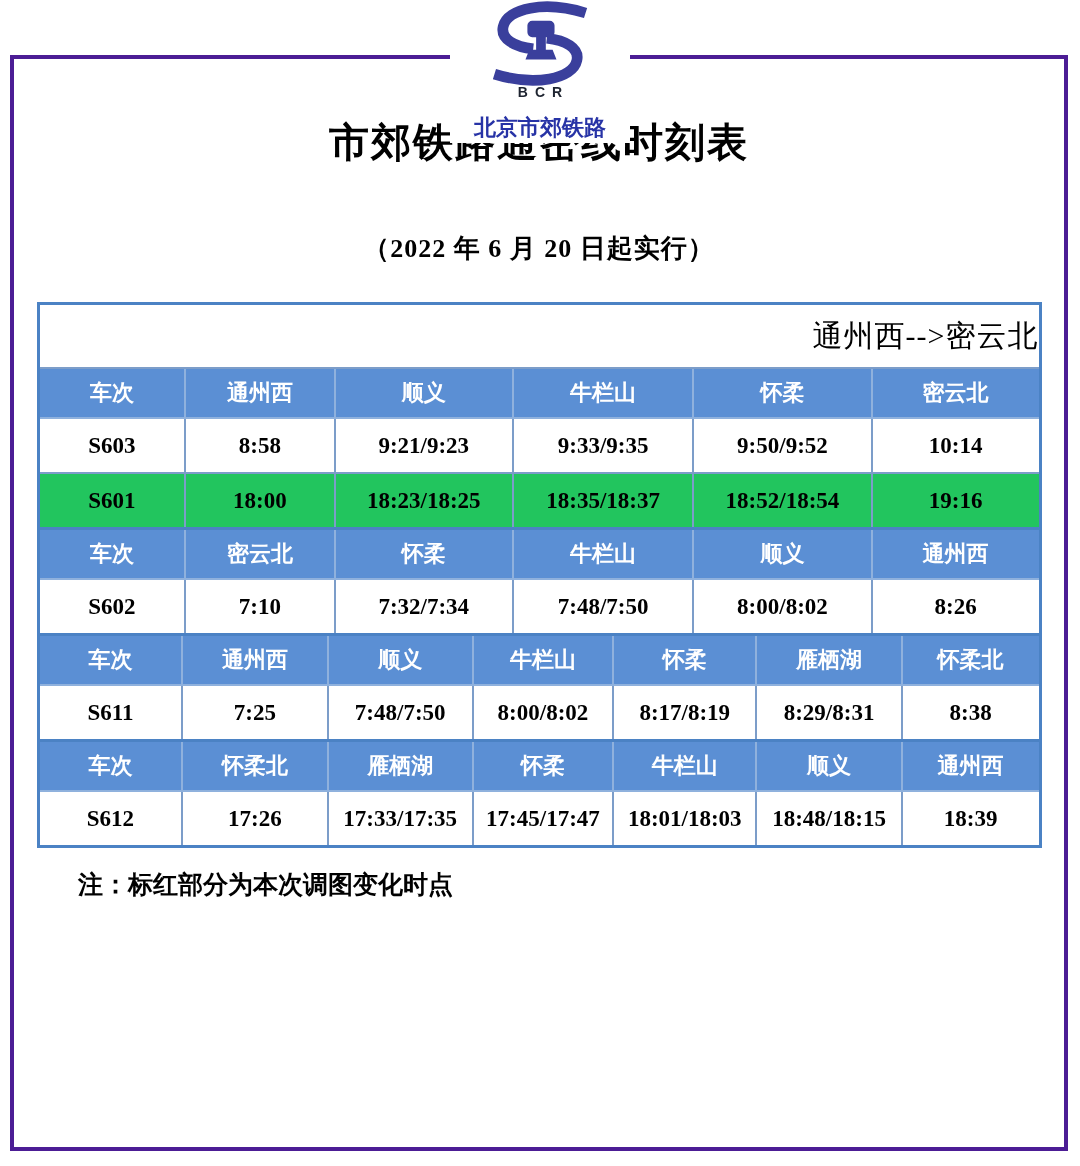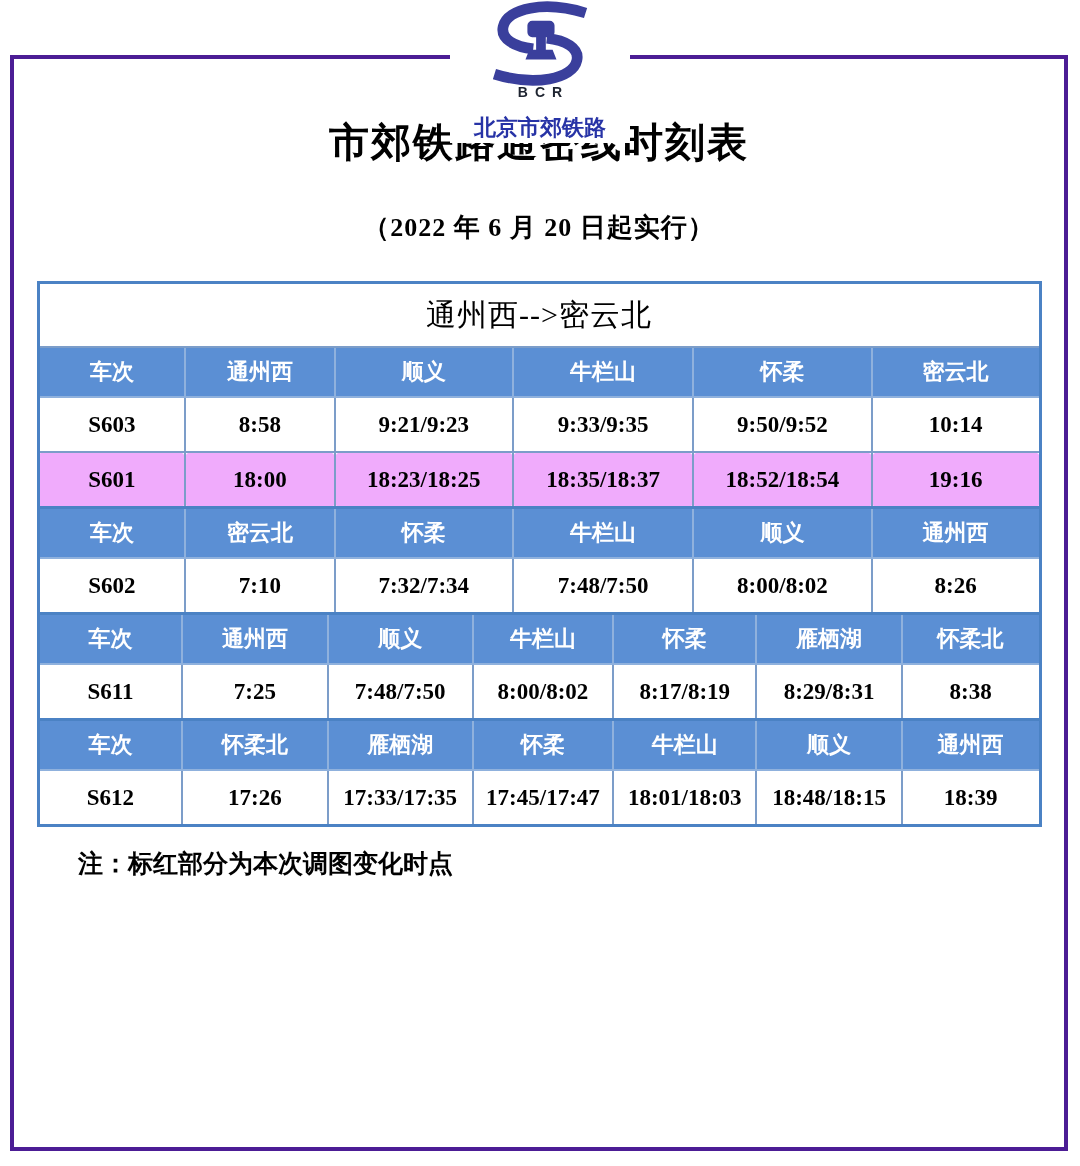--- a/index.html
+++ b/index.html
@@ -24,42 +24,43 @@
   }
   .logo-name {
     font-family:"Liberation Sans", sans-serif; font-weight:bold;
     font-size:22px; color:#2733a6; margin-top:13px; white-space:nowrap;
   }
   .poster-title {
     margin-top:56px; text-align:center; font-size:40px; font-weight:bold;
     color:#000; letter-spacing:2px;
   }
   .effective-date {
-    margin-top:40px; text-align:center; font-size:26px; font-weight:bold;
+    margin-top:61px; text-align:center; font-size:26px; font-weight:bold;
     color:#000; letter-spacing:1px;
   }
   .tables { width:1005px; margin:36px auto 0 auto; }
   table {
     width:100%; border-collapse:collapse; table-layout:fixed;
     border:3px solid #4b82c4;
   }
   table + table { margin-top:-3px; }
   td, th { border:2px solid #7c9dc9; text-align:center; padding:0; }
   tr.band td {
     height:62px; background:#ffffff; font-size:30px; color:#000;
     font-weight:normal; letter-spacing:1px;
     font-family:"Liberation Serif", serif;
+    text-align:right;
   }
   tr.head th {
     height:48px; background:#5b8fd4; color:#ffffff;
     font-family:"Liberation Sans", sans-serif; font-weight:bold;
     font-size:22px; border-color:#8fb1dd;
   }
-  tr.data td { height:53px; font-size:23px; font-weight:bold; color:#000;border-radius:6px; }
-  tr.data.shade td { background:#f0abfc; }
+  tr.data td { height:53px; font-size:23px; font-weight:bold; color:#000; }
+  tr.data.shade td { background:#22c55e; }
   td.red { color:#ff0000; }
   .note {
     margin:20px 0 0 64px; font-family:"Liberation Sans", sans-serif;
     font-weight:bold; font-size:25px; color:#000;
   }
 </style>
 </head>
 <body>
 
 <div class="page">

